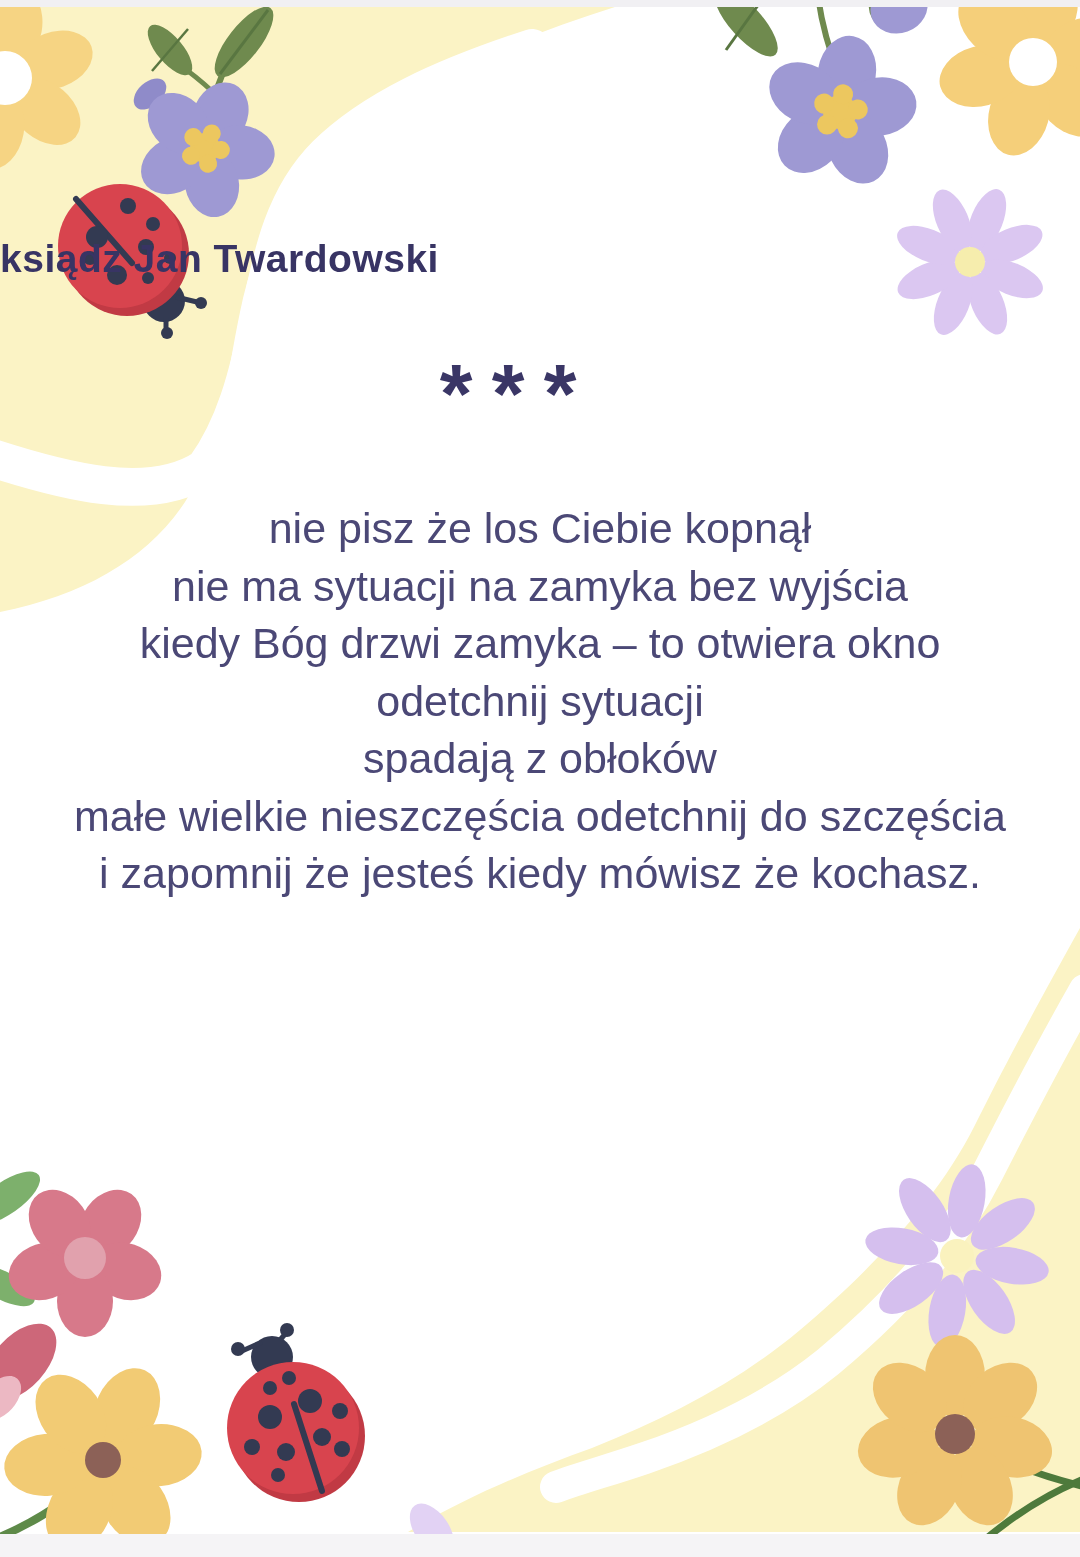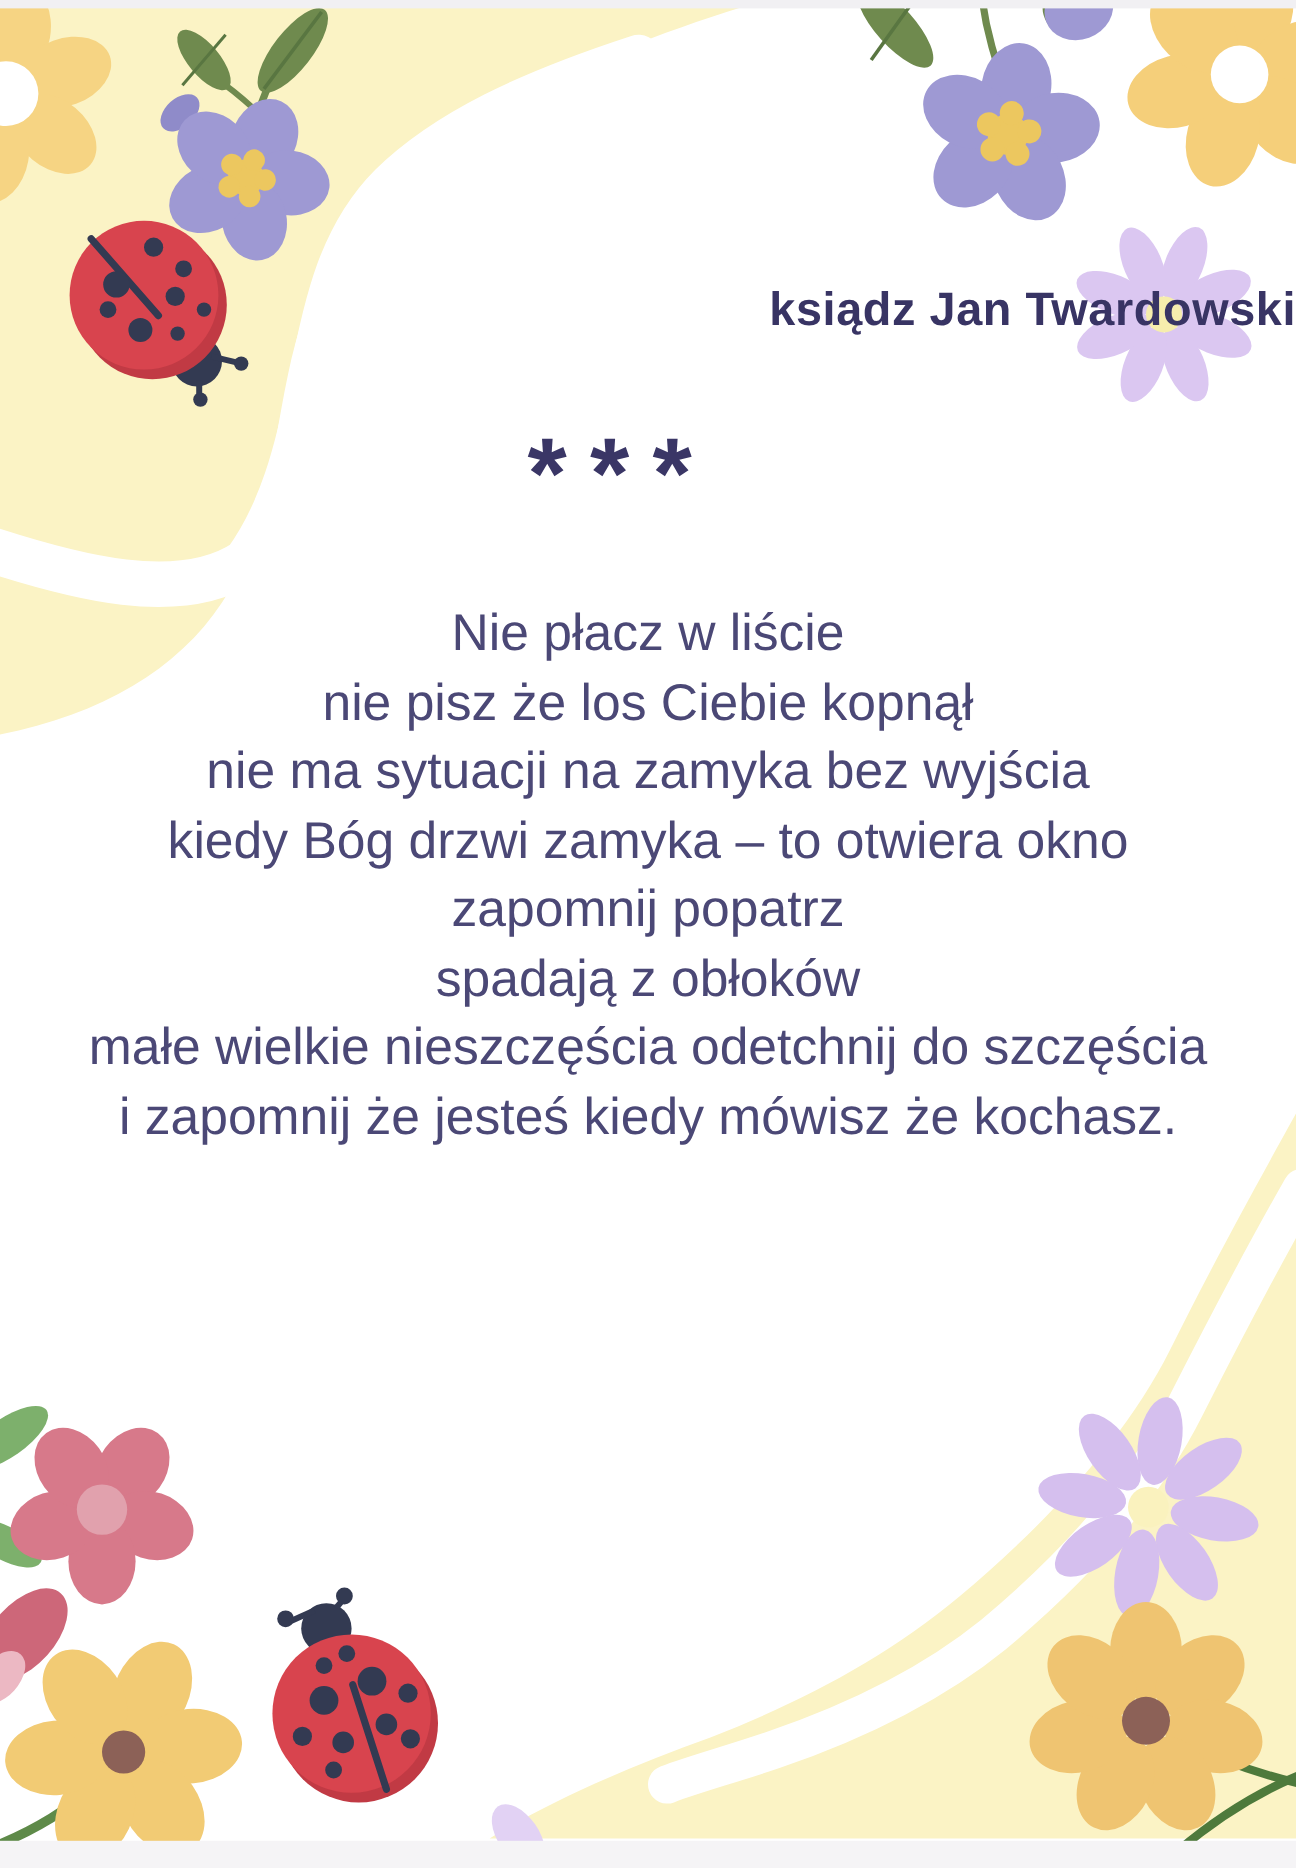--- a/index.html
+++ b/index.html
@@ -10,21 +10,21 @@
     background:#FFFFFF;
     overflow:hidden;
     font-family:"Liberation Sans", sans-serif;
   }
   .deco-svg{position:absolute;left:0;top:0;z-index:0;}
   .edge-strip{position:absolute;left:0;width:1080px;z-index:3;}
   .edge-strip.top{top:0;height:7px;background:#F1F0F3;}
   .edge-strip.bottom{top:1534px;height:23px;background:#F5F4F6;}
   .author-line{
     position:absolute;left:0;top:237px;width:1080px;z-index:2;
-    text-align:right;
+    text-align:left;
     font-size:39px;font-weight:700;letter-spacing:0.5px;
     color:#383464;
   }
   .ornament{
     position:absolute;left:0;top:352px;width:1014px;z-index:2;
     text-align:center;
     font-size:84px;font-weight:700;line-height:84px;letter-spacing:-2px;
     color:#3A3666;
   }
   .poem{
@@ -238,25 +238,24 @@
       <circle cx="286" cy="1452" r="9" fill="#333A52"></circle>
       <circle cx="342" cy="1449" r="8" fill="#333A52"></circle>
       <circle cx="278" cy="1475" r="7" fill="#333A52"></circle>
     </g>
   </svg>
 
   <div class="author-line">ksiądz Jan Twardowski</div>
   <div class="ornament">* * *</div>
 
   <div class="poem">
-    <div class="poem-line">Nie płacz w liście</div>
     <div class="poem-line">nie pisz że los Ciebie kopnął</div>
     <div class="poem-line">nie ma sytuacji na zamyka bez wyjścia</div>
     <div class="poem-line">kiedy Bóg drzwi zamyka – to otwiera okno</div>
-    <div class="poem-line">zapomnij popatrz</div>
+    <div class="poem-line">odetchnij sytuacji</div>
     <div class="poem-line">spadają z obłoków</div>
     <div class="poem-line">małe wielkie nieszczęścia odetchnij do szczęścia</div>
     <div class="poem-line">i zapomnij że jesteś kiedy mówisz że kochasz.</div>
   </div>
 
   <div class="edge-strip top"></div>
   <div class="edge-strip bottom"></div>
 
 </div>
 

